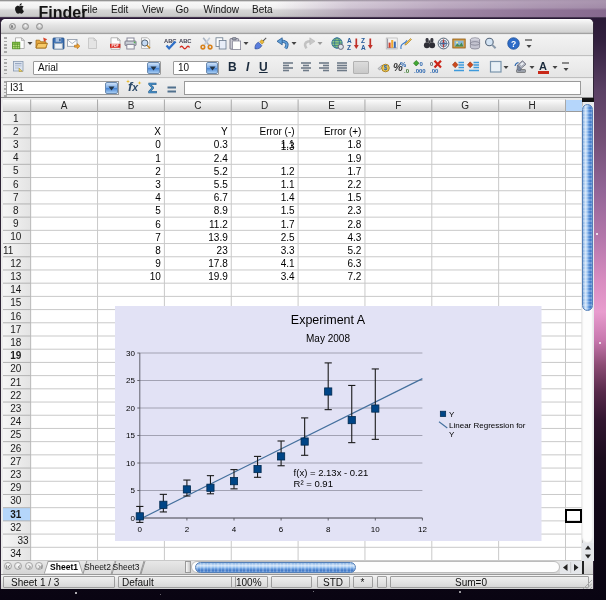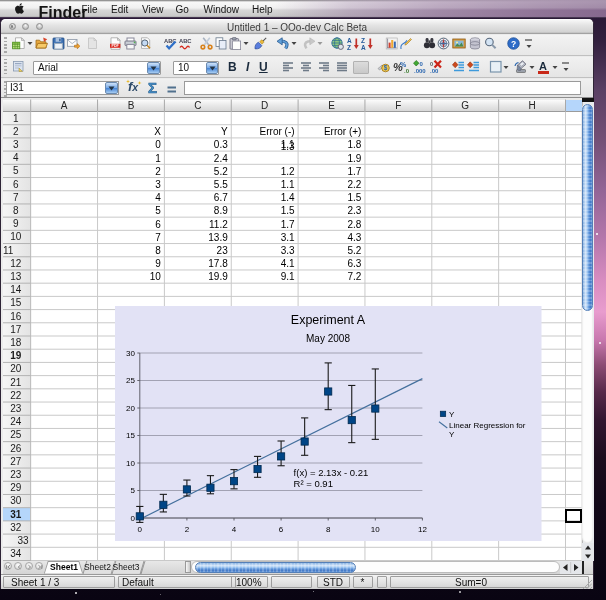--- a/index.html
+++ b/index.html
@@ -23,28 +23,27 @@
 <svg class="abs" style="left:13.5px;top:2px" width="11" height="13" viewBox="0 0 170 170">
 <path fill="#1b1b1b" d="M150.37 130.25c-2.45 5.66-5.35 10.87-8.71 15.66-4.58 6.53-8.33 11.05-11.22 13.56-4.48 4.12-9.28 6.23-14.42 6.35-3.69 0-8.14-1.05-13.32-3.18-5.197-2.12-9.973-3.17-14.34-3.17-4.58 0-9.492 1.05-14.746 3.17-5.262 2.13-9.501 3.24-12.742 3.35-4.929.21-9.842-1.96-14.746-6.52-3.13-2.73-7.045-7.41-11.735-14.04-5.032-7.08-9.169-15.29-12.41-24.65-3.471-10.11-5.211-19.9-5.211-29.378 0-10.857 2.346-20.221 7.045-28.068 3.693-6.303 8.606-11.275 14.755-14.925s12.793-5.51 19.948-5.629c3.915 0 9.049 1.211 15.429 3.591 6.362 2.388 10.447 3.599 12.238 3.599 1.339 0 5.877-1.416 13.57-4.239 7.275-2.618 13.415-3.702 18.445-3.275 13.63 1.1 23.87 6.473 30.68 16.153-12.19 7.386-18.22 17.731-18.1 31.002.11 10.337 3.86 18.939 11.23 25.769 3.34 3.17 7.07 5.62 11.22 7.36-.9 2.61-1.85 5.11-2.86 7.51zM119.11 7.24c0 8.102-2.96 15.667-8.86 22.669-7.12 8.324-15.732 13.134-25.071 12.375a25.222 25.222 0 0 1-.188-3.07c0-7.778 3.386-16.102 9.399-22.908 3.002-3.446 6.82-6.311 11.45-8.597 4.62-2.252 8.99-3.497 13.1-3.737.12 1.083.17 2.166.17 3.268z"></path>
   </svg>
 
 <div class="abs" style="left:38.5px;top:4px;font-size:16px;font-weight:bold;color:#151515">Finder</div>
 <div class="abs" style="left:81.5px;top:4px;font-size:10px;font-weight:normal;color:#151515">File</div>
 <div class="abs" style="left:111px;top:4px;font-size:10px;font-weight:normal;color:#151515">Edit</div>
 <div class="abs" style="left:142px;top:4px;font-size:10px;font-weight:normal;color:#151515">View</div>
 <div class="abs" style="left:175.5px;top:4px;font-size:10px;font-weight:normal;color:#151515">Go</div>
 <div class="abs" style="left:203.5px;top:4px;font-size:10px;font-weight:normal;color:#151515">Window</div>
-<div class="abs" style="left:252px;top:4px;font-size:10px;font-weight:normal;color:#151515">Help</div>
+<div class="abs" style="left:252px;top:4px;font-size:10px;font-weight:normal;color:#151515">Beta</div>
 <div class="abs" style="left:0;top:19px;width:594px;height:570px;background:#ebebeb;border-right:1.5px solid #2e2436;border-left:1px solid #2e2436;border-bottom:1.5px solid #1e1826;border-radius:5px 5px 0 0">
 <div class="abs" style="left:0;top:0;width:592px;height:15px;background:linear-gradient(180deg,#f7f7f7,#e4e4e4 40%,#d3d3d3 90%,#bcbcbc);border-top:1px solid #fdfdfd;border-bottom:1px solid #a2a2a2;border-radius:5px 5px 0 0"></div>
 <div class="abs" style="left:7.5px;top:4px;width:7px;height:7px;border-radius:50%;background:radial-gradient(circle at 50% 28%,#f6f6f6,#cdcdcd 50%,#a8a8a8);border:0.5px solid #909090"></div>
 <div class="abs" style="left:21.2px;top:4px;width:7px;height:7px;border-radius:50%;background:radial-gradient(circle at 50% 28%,#f6f6f6,#cdcdcd 50%,#a8a8a8);border:0.5px solid #909090"></div>
 <div class="abs" style="left:34.9px;top:4px;width:7px;height:7px;border-radius:50%;background:radial-gradient(circle at 50% 28%,#f6f6f6,#cdcdcd 50%,#a8a8a8);border:0.5px solid #909090"></div>
 <div class="abs" style="left:9.9px;top:6.3px;width:2.4px;height:2.4px;border-radius:50%;background:#808080"></div>
-<div class="abs" style="left:0;top:2.5px;width:592px;text-align:center;font-size:10px;color:#3c3c3c">Untitled 1 – OOo-dev Calc Beta</div>
 <div class="abs" style="left:0;top:16px;width:592px;height:21px;background:linear-gradient(180deg,#f3f3f3,#e7e7e7);border-bottom:1px solid #c0c0c0"></div>
 <div class="abs" style="left:0;top:38px;width:592px;height:21px;background:linear-gradient(180deg,#f1f1f1,#e5e5e5);border-bottom:1px solid #c0c0c0"></div>
 <div class="abs" style="left:0;top:60px;width:592px;height:19px;background:linear-gradient(180deg,#f0f0f0,#e4e4e4);border-bottom:1px solid #8f8f8f"></div>
 <div class="abs" style="left:2.5px;top:18px;width:3px;height:16px;background:repeating-linear-gradient(180deg,#a8a8a8 0 1.5px,transparent 1.5px 3.5px)"></div>
 <div class="abs" style="left:2.5px;top:40px;width:3px;height:16px;background:repeating-linear-gradient(180deg,#a8a8a8 0 1.5px,transparent 1.5px 3.5px)"></div>
 <div class="abs" style="left:2.5px;top:62px;width:3px;height:16px;background:repeating-linear-gradient(180deg,#a8a8a8 0 1.5px,transparent 1.5px 3.5px)"></div>
 <svg class="abs" style="left:11px;top:17.5px" width="13" height="13" viewBox="0 0 13 13">
       <path d="M3.5 0.8 h6 l2.7 2.7 v8 h-8.7z" fill="#fdfdfd" stroke="#999" stroke-width="0.7"></path>
 <path d="M9.5 0.8 v2.7 h2.7z" fill="#e6e6e6" stroke="#999" stroke-width="0.6"></path>
 <rect x="0.6" y="5.2" width="7.2" height="6.6" fill="#b8e07a" stroke="#4a8a20" stroke-width="0.8"></rect>
@@ -484,33 +483,33 @@
 <div class="abs" style="left:96.55px;top:185.442px;width:63.349999999999994px;height:13.206px;text-align:right;font-size:10px;line-height:13.206px;color:#000">5</div>
 <div class="abs" style="left:163.39999999999998px;top:185.442px;width:63.349999999999994px;height:13.206px;text-align:right;font-size:10px;line-height:13.206px;color:#000">8.9</div>
 <div class="abs" style="left:230.24999999999997px;top:185.442px;width:63.349999999999994px;height:13.206px;text-align:right;font-size:10px;line-height:13.206px;color:#000">1.5</div>
 <div class="abs" style="left:297.09999999999997px;top:185.442px;width:63.349999999999994px;height:13.206px;text-align:right;font-size:10px;line-height:13.206px;color:#000">2.3</div>
 <div class="abs" style="left:96.55px;top:198.648px;width:63.349999999999994px;height:13.206px;text-align:right;font-size:10px;line-height:13.206px;color:#000">6</div>
 <div class="abs" style="left:163.39999999999998px;top:198.648px;width:63.349999999999994px;height:13.206px;text-align:right;font-size:10px;line-height:13.206px;color:#000">11.2</div>
 <div class="abs" style="left:230.24999999999997px;top:198.648px;width:63.349999999999994px;height:13.206px;text-align:right;font-size:10px;line-height:13.206px;color:#000">1.7</div>
 <div class="abs" style="left:297.09999999999997px;top:198.648px;width:63.349999999999994px;height:13.206px;text-align:right;font-size:10px;line-height:13.206px;color:#000">2.8</div>
 <div class="abs" style="left:96.55px;top:211.85399999999998px;width:63.349999999999994px;height:13.206px;text-align:right;font-size:10px;line-height:13.206px;color:#000">7</div>
 <div class="abs" style="left:163.39999999999998px;top:211.85399999999998px;width:63.349999999999994px;height:13.206px;text-align:right;font-size:10px;line-height:13.206px;color:#000">13.9</div>
-<div class="abs" style="left:230.24999999999997px;top:211.85399999999998px;width:63.349999999999994px;height:13.206px;text-align:right;font-size:10px;line-height:13.206px;color:#000">3.1</div>
+<div class="abs" style="left:230.24999999999997px;top:211.85399999999998px;width:63.349999999999994px;height:13.206px;text-align:right;font-size:10px;line-height:13.206px;color:#000">2.5</div>
 <div class="abs" style="left:297.09999999999997px;top:211.85399999999998px;width:63.349999999999994px;height:13.206px;text-align:right;font-size:10px;line-height:13.206px;color:#000">4.3</div>
 <div class="abs" style="left:96.55px;top:225.06px;width:63.349999999999994px;height:13.206px;text-align:right;font-size:10px;line-height:13.206px;color:#000">8</div>
 <div class="abs" style="left:163.39999999999998px;top:225.06px;width:63.349999999999994px;height:13.206px;text-align:right;font-size:10px;line-height:13.206px;color:#000">23</div>
 <div class="abs" style="left:230.24999999999997px;top:225.06px;width:63.349999999999994px;height:13.206px;text-align:right;font-size:10px;line-height:13.206px;color:#000">3.3</div>
 <div class="abs" style="left:297.09999999999997px;top:225.06px;width:63.349999999999994px;height:13.206px;text-align:right;font-size:10px;line-height:13.206px;color:#000">5.2</div>
 <div class="abs" style="left:96.55px;top:238.266px;width:63.349999999999994px;height:13.206px;text-align:right;font-size:10px;line-height:13.206px;color:#000">9</div>
 <div class="abs" style="left:163.39999999999998px;top:238.266px;width:63.349999999999994px;height:13.206px;text-align:right;font-size:10px;line-height:13.206px;color:#000">17.8</div>
 <div class="abs" style="left:230.24999999999997px;top:238.266px;width:63.349999999999994px;height:13.206px;text-align:right;font-size:10px;line-height:13.206px;color:#000">4.1</div>
 <div class="abs" style="left:297.09999999999997px;top:238.266px;width:63.349999999999994px;height:13.206px;text-align:right;font-size:10px;line-height:13.206px;color:#000">6.3</div>
 <div class="abs" style="left:96.55px;top:251.47199999999998px;width:63.349999999999994px;height:13.206px;text-align:right;font-size:10px;line-height:13.206px;color:#000">10</div>
 <div class="abs" style="left:163.39999999999998px;top:251.47199999999998px;width:63.349999999999994px;height:13.206px;text-align:right;font-size:10px;line-height:13.206px;color:#000">19.9</div>
-<div class="abs" style="left:230.24999999999997px;top:251.47199999999998px;width:63.349999999999994px;height:13.206px;text-align:right;font-size:10px;line-height:13.206px;color:#000">9.1</div>
+<div class="abs" style="left:230.24999999999997px;top:251.47199999999998px;width:63.349999999999994px;height:13.206px;text-align:right;font-size:10px;line-height:13.206px;color:#000">3.4</div>
 <div class="abs" style="left:297.09999999999997px;top:251.47199999999998px;width:63.349999999999994px;height:13.206px;text-align:right;font-size:10px;line-height:13.206px;color:#000">7.2</div>
 <svg class="abs" style="left:114.4px;top:286.5px" width="426.5" height="235.5" viewBox="0 0 426.5 235.5">
       <rect x="0" y="0" width="426.5" height="235.5" fill="#e2e2f5"></rect>
       <text x="213" y="17.5" font-size="12.5" fill="#000" text-anchor="middle" font-family="Liberation Sans,sans-serif">Experiment A</text>
       <text x="213" y="36" font-size="10" fill="#000" text-anchor="middle" font-family="Liberation Sans,sans-serif">May 2008</text>
       <line x1="24.8" y1="212.0" x2="307.4" y2="212.0" stroke="#9b9bab" stroke-width="0.9"></line>
       <line x1="22.3" y1="212.0" x2="24.8" y2="212.0" stroke="#55555f" stroke-width="0.9"></line>
       <text x="20" y="214.8" font-size="8" fill="#000" text-anchor="end" font-family="Liberation Sans,sans-serif">0</text>
       <line x1="24.8" y1="184.5" x2="307.4" y2="184.5" stroke="#9b9bab" stroke-width="0.9"></line>
       <line x1="22.3" y1="184.5" x2="24.8" y2="184.5" stroke="#55555f" stroke-width="0.9"></line>

